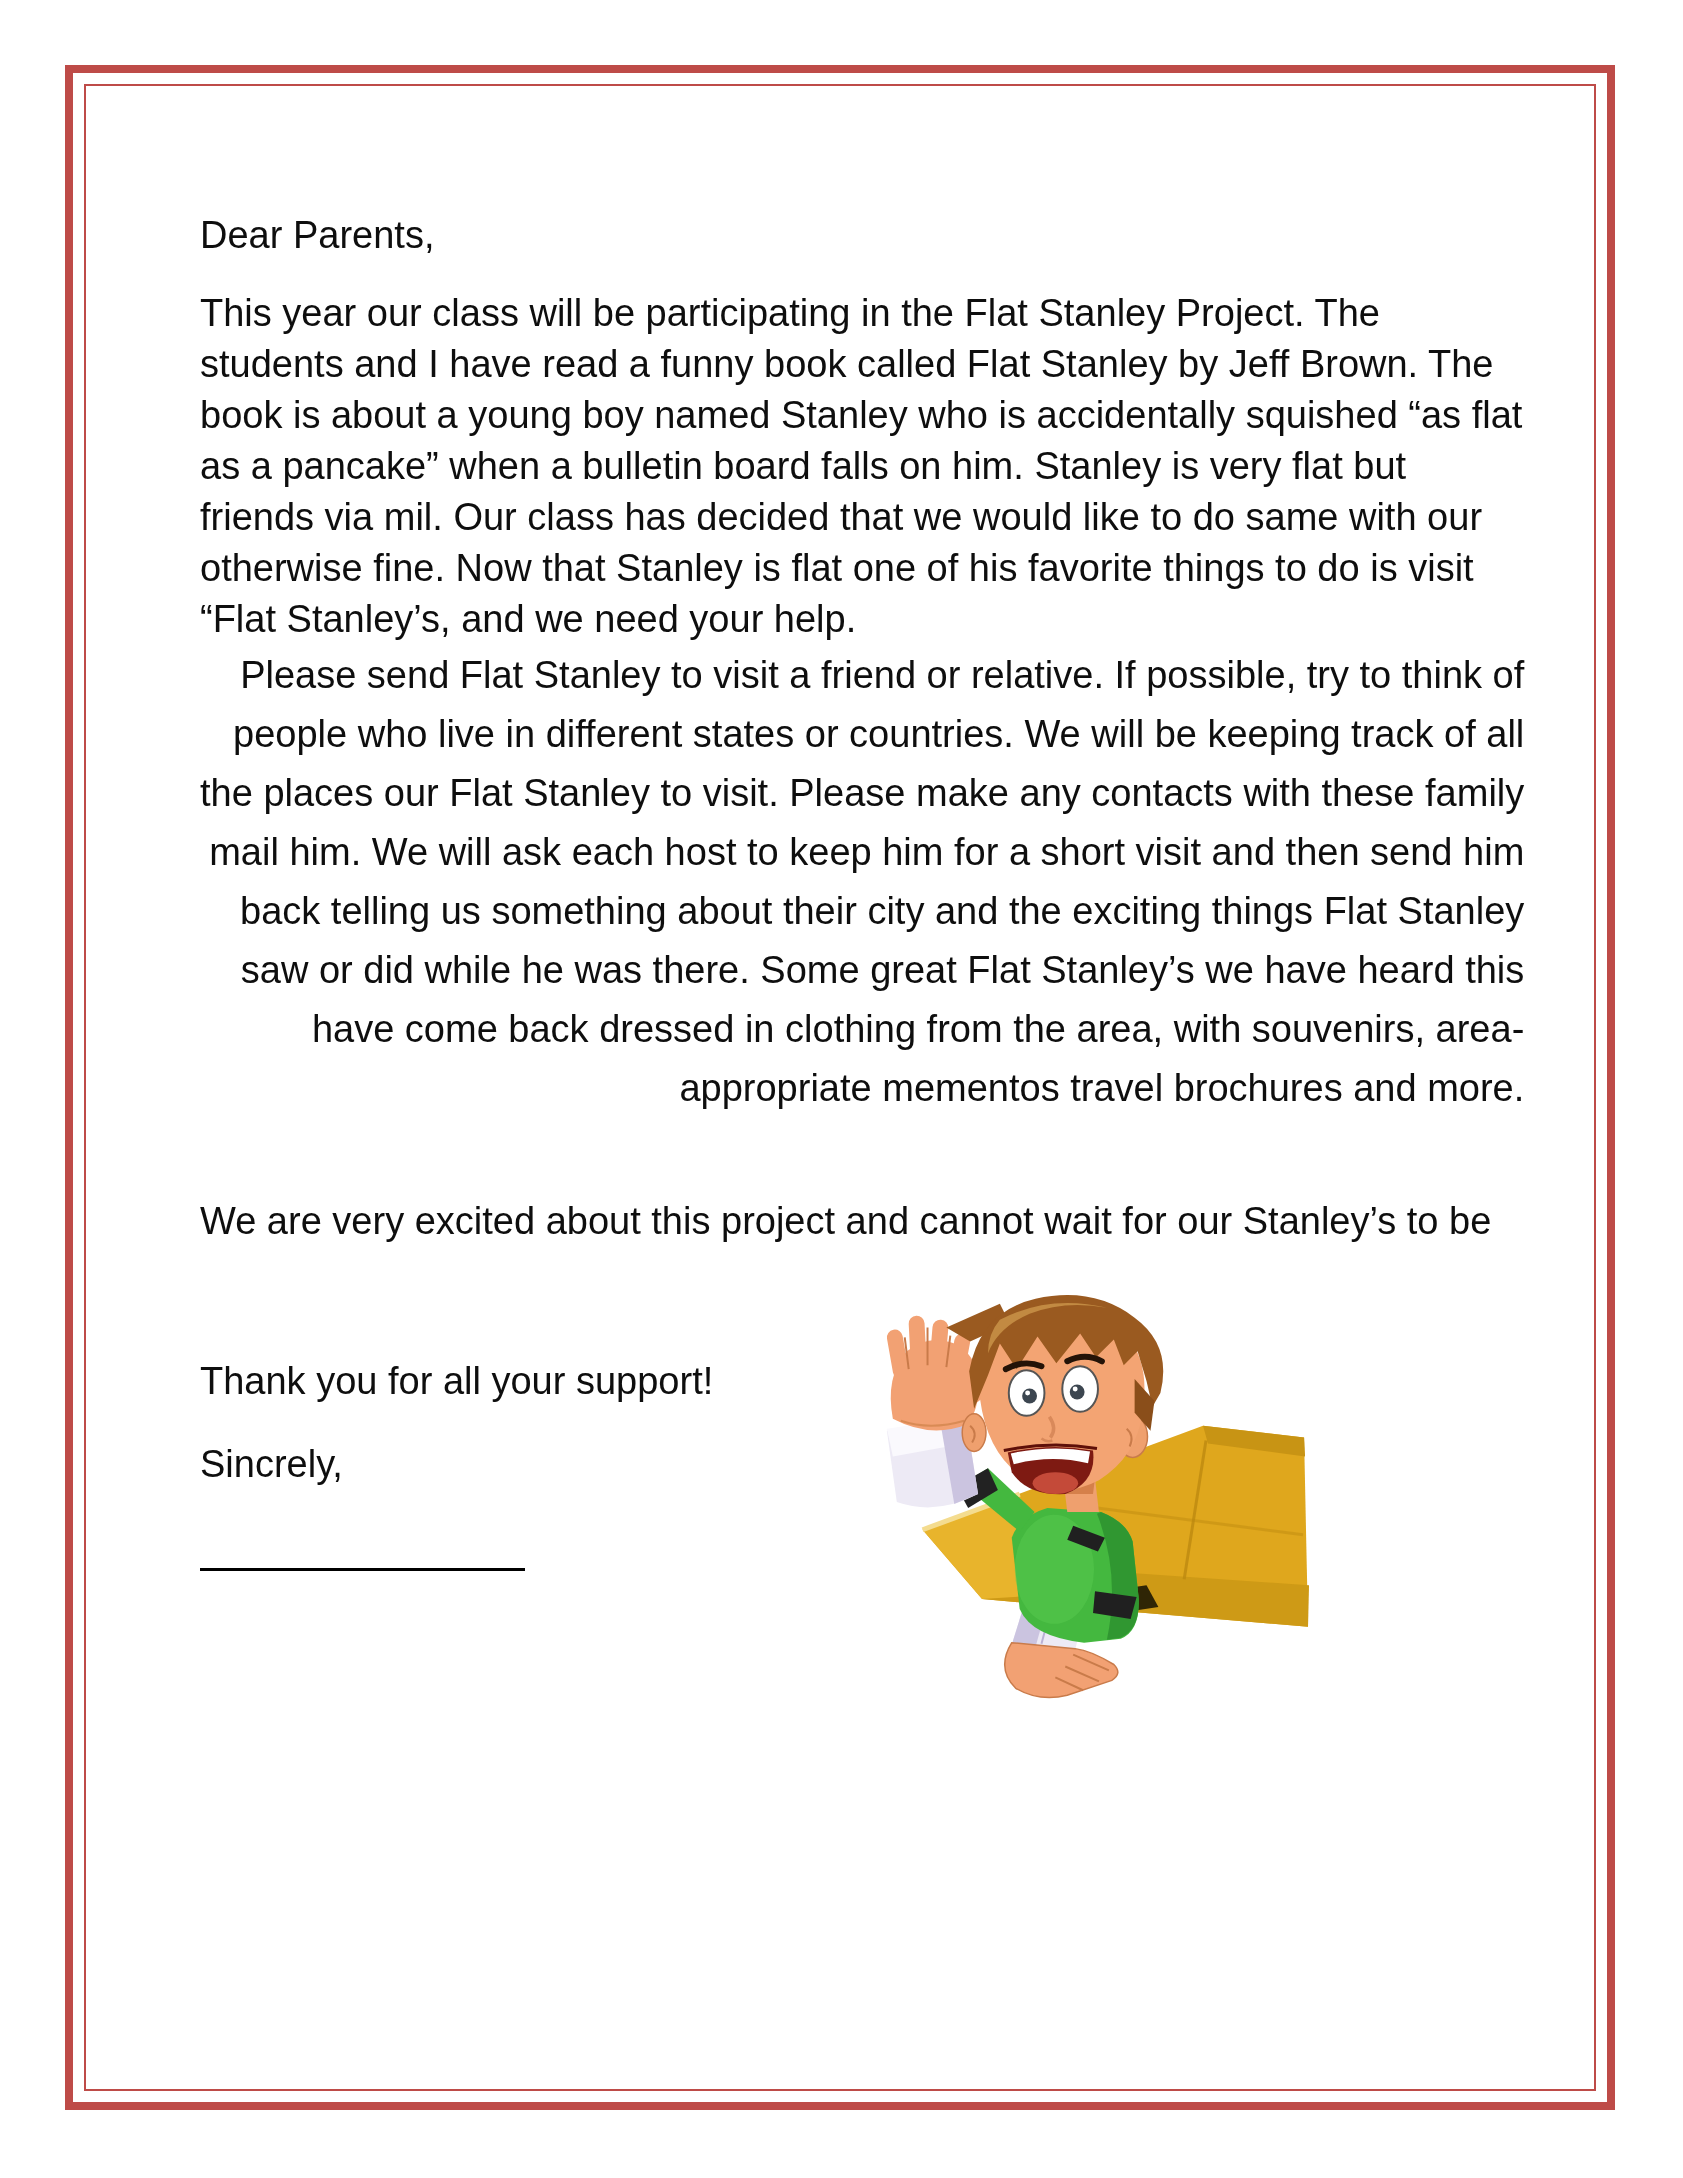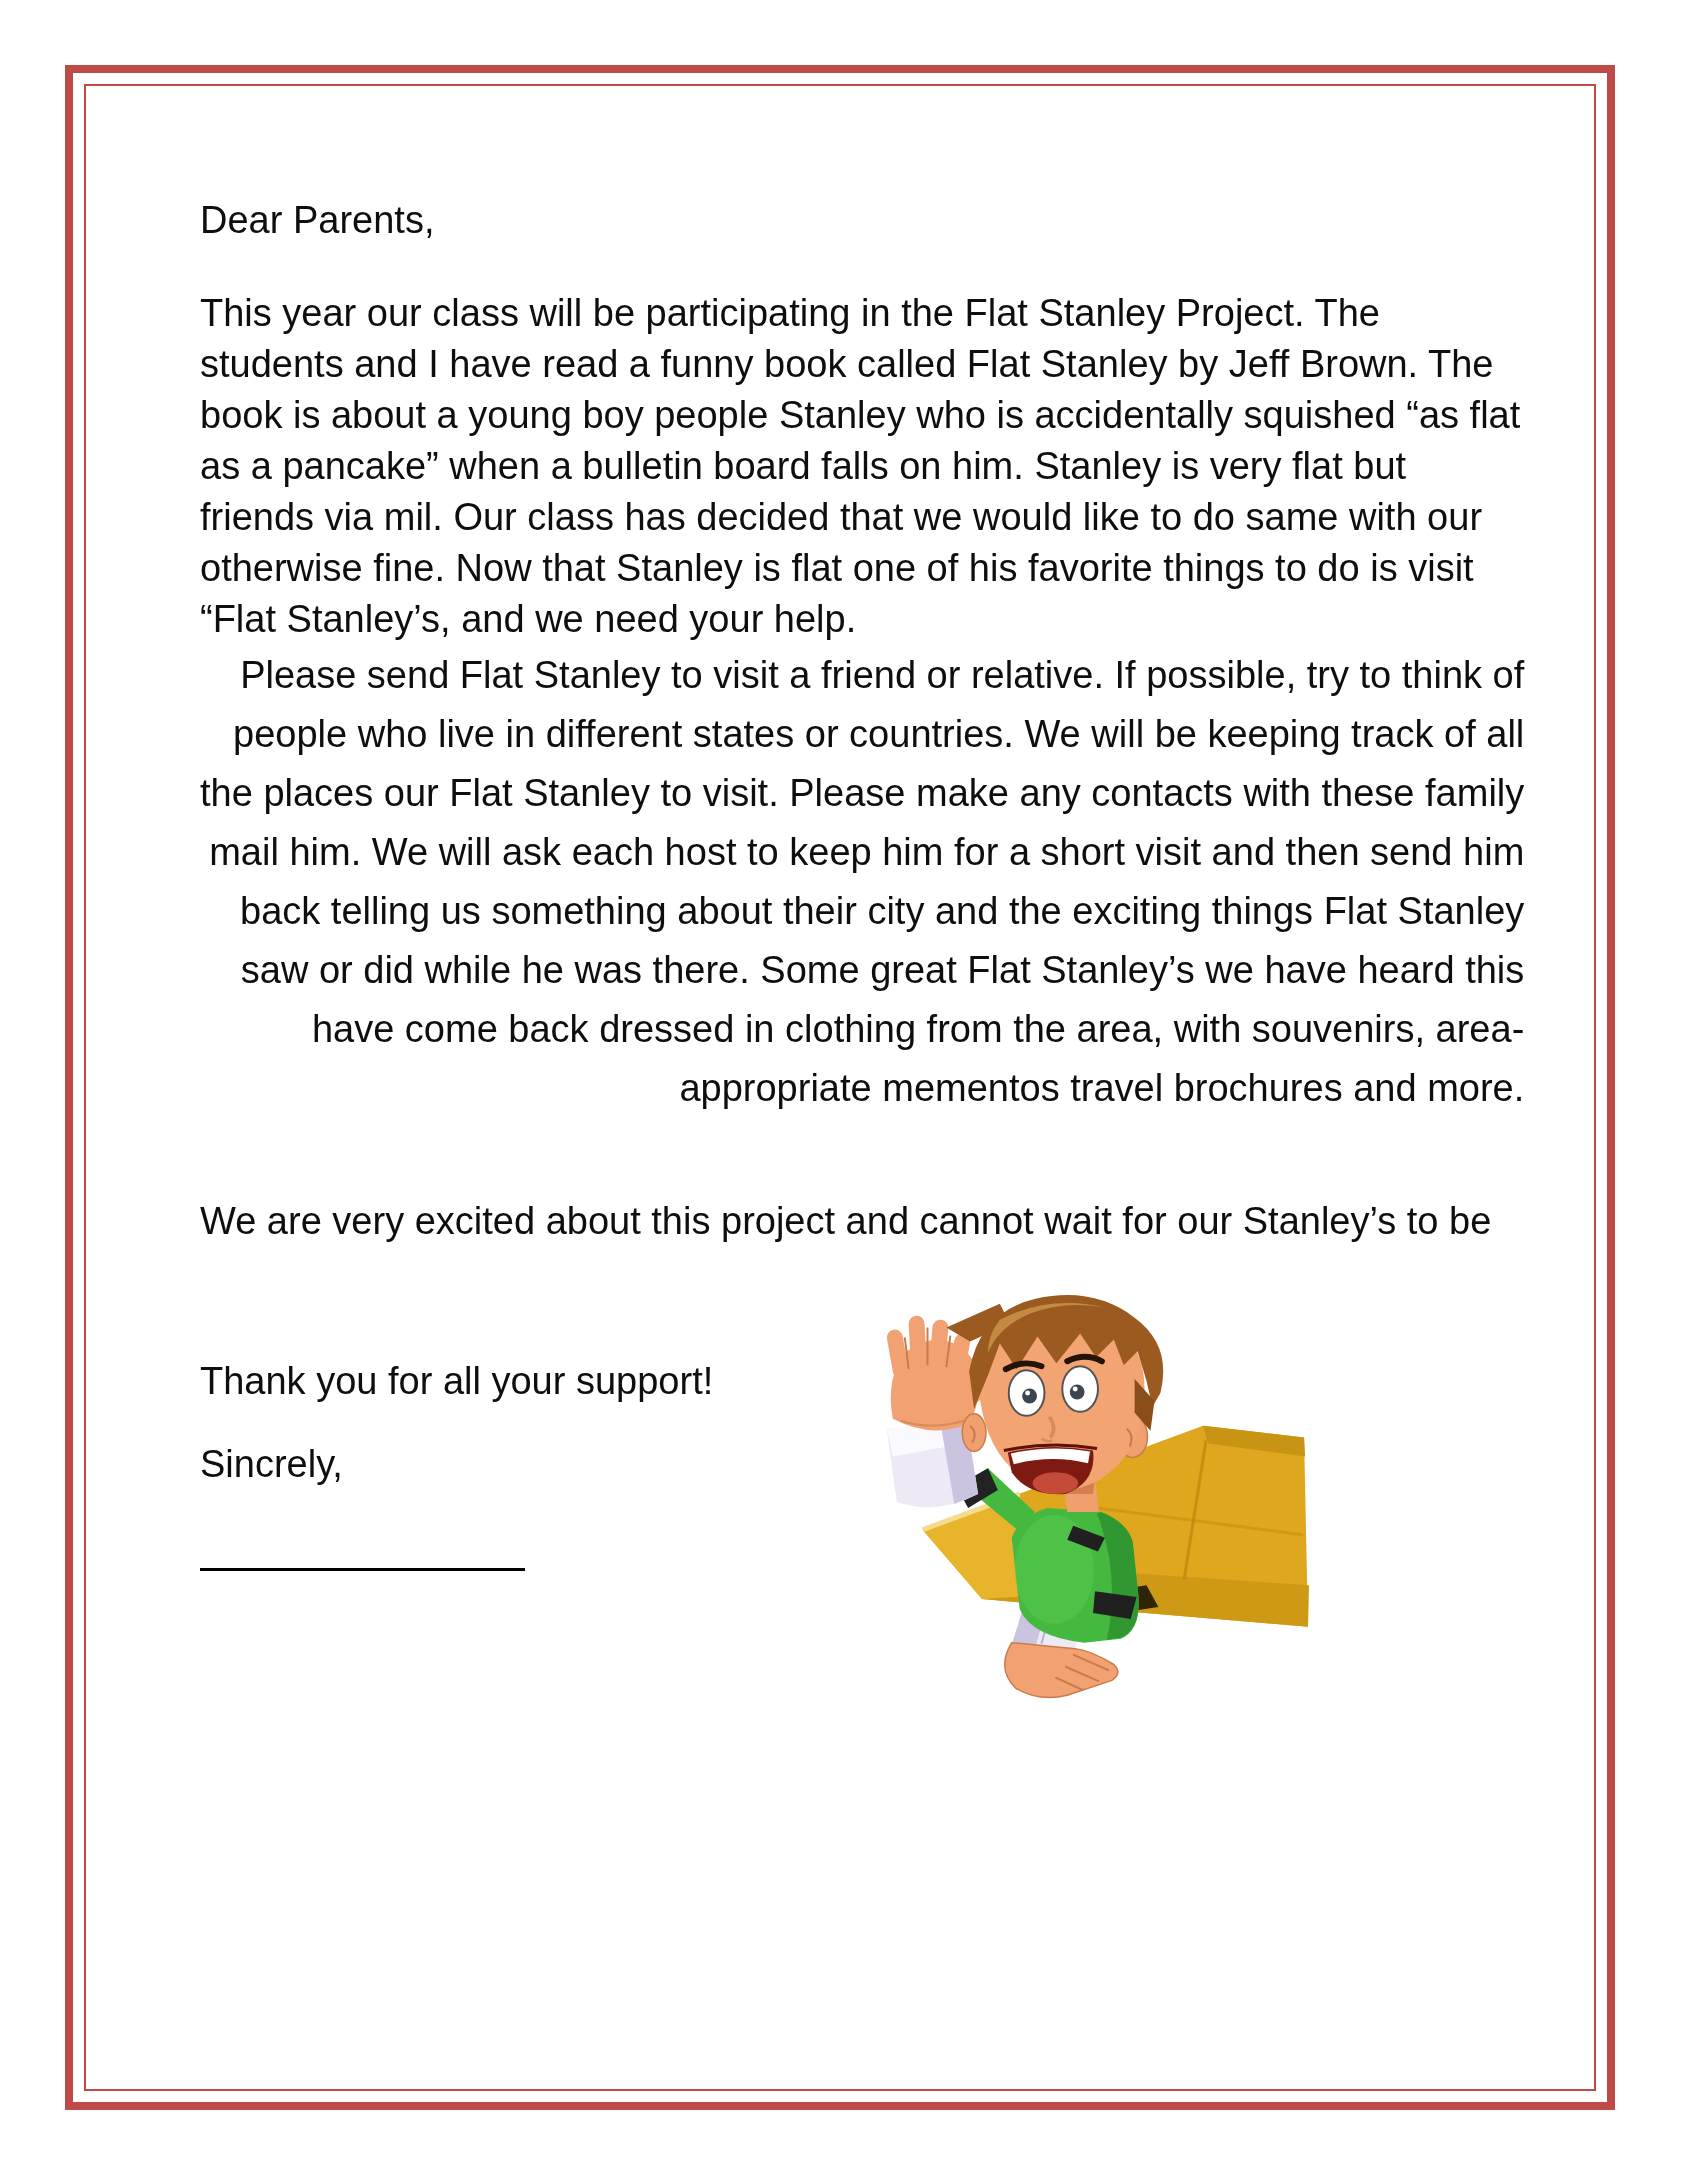--- a/index.html
+++ b/index.html
@@ -12,21 +12,21 @@
   .frame-outer {
     position:absolute; left:65px; top:65px; width:1550px; height:2045px;
     box-sizing:border-box; border:8px solid var(--accent,#BE4B48);
   }
   .frame-inner {
     position:absolute; left:11px; top:11px; right:11px; bottom:11px;
     box-sizing:border-box; border:2px solid var(--accent,#BE4B48);
   }
   .text-block { position:absolute; left:200px; font-size:38px; white-space:nowrap; }
   .text-block .line { height:auto; }
-  .greeting   { top:195px;  line-height:51px; }
+  .greeting   { top:210px;  line-height:51px; }
   .para1      { top:288px;  line-height:51px; }
   .para2      { top:646px;  line-height:59px;text-align:right; }
   .para3      { top:1191px; line-height:61px; }
   .thanks     { top:1356px; line-height:51px; }
   .closing    { top:1439px; line-height:51px; }
   .signature-line {
     position:absolute; left:200px; top:1568px; width:325px; height:0;
     border-top:3px solid #000;
   }
   .illustration { position:absolute; left:871px; top:1282px; width:446px; height:436px; }
@@ -41,21 +41,21 @@
     <div class="frame-inner"></div>
   </div>
 
   <div class="text-block greeting">
     <div class="line">Dear Parents,</div>
   </div>
 
   <div class="text-block para1">
       <div class="line">This year our class will be participating in the Flat Stanley Project. The</div>
       <div class="line">students and I have read a funny book called Flat Stanley by Jeff Brown. The</div>
-      <div class="line">book is about a young boy people Stanley who is accidentally squished “as flat</div>
+      <div class="line">book is about a young boy named Stanley who is accidentally squished “as flat</div>
       <div class="line">as a pancake” when a bulletin board falls on him. Stanley is very flat but</div>
       <div class="line">friends via mil. Our class has decided that we would like to do same with our</div>
       <div class="line">otherwise fine. Now that Stanley is flat one of his favorite things to do is visit</div>
       <div class="line">“Flat Stanley’s, and we need your help.</div>
     </div>
 
   <div class="text-block para2">
       <div class="line">Please send Flat Stanley to visit a friend or relative. If possible, try to think of</div>
       <div class="line">people who live in different states or countries. We will be keeping track of all</div>
       <div class="line">the places our Flat Stanley to visit. Please make any contacts with these family</div>

